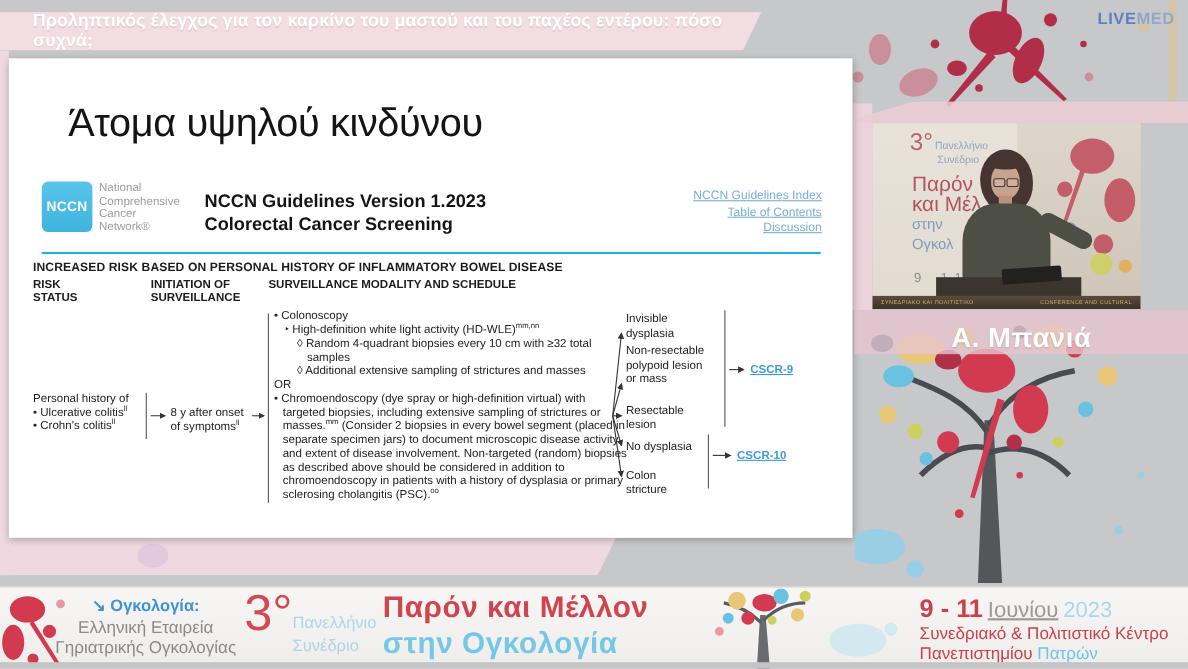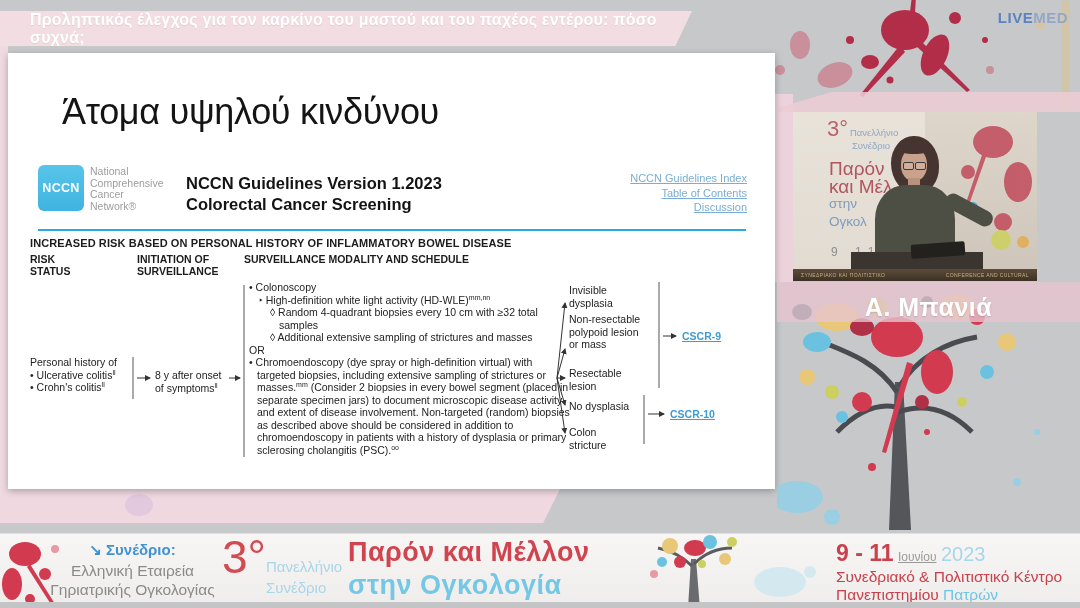--- a/index.html
+++ b/index.html
@@ -99,21 +99,21 @@
           background:linear-gradient(#f8f6f4,#efedeb);border-top:1px solid #e3e0dd;}
   .ft-org{left:40px;top:7px;width:185px;text-align:center;}
   .ft-org-label{color:#3f93d4;font-weight:bold;font-size:15px;}
   .ft-org-name{color:#8a8a8a;font-size:15.5px;line-height:18.5px;margin-top:3px;}
   .ft-num{left:222px;top:0px;font-size:46px;color:#d24a52;line-height:46px;}
   .ft-sub{left:266px;top:22px;font-size:15px;color:#a9d6e8;line-height:21px;}
   .ft-title1{left:348px;top:3px;font-size:27px;font-weight:bold;color:#d0444f;letter-spacing:.5px;}
   .ft-title2{left:348px;top:36px;font-size:27px;font-weight:bold;color:#74c8e6;letter-spacing:.5px;}
   .ft-dates{left:836px;top:6px;}
   .ft-d-red{font-size:23px;font-weight:bold;color:#c9414d;}
-  .ft-d-month{font-size:12px;color:#9a9a9a;text-decoration:underline;}
+  .ft-d-month{font-size:20px;color:#9a9a9a;text-decoration:underline;}
   .ft-d-year{font-size:20px;color:#a7d7ea;}
   .ft-venue1{left:836px;top:34px;font-size:15.5px;color:#c9414d;}
   .ft-venue2{left:836px;top:52px;font-size:15.5px;}
   .ft-v-red{color:#c9414d;}
   .ft-v-blue{color:#6ec6e4;}
   .bottom-strip{left:0;top:602px;width:1080px;height:6px;background:#c4c4c6;}
 </style>
 </head>
 <body>
 
@@ -348,21 +348,21 @@
         <ellipse cx="25" cy="20" rx="16" ry="12"></ellipse>
           <ellipse cx="12" cy="50" rx="10" ry="16"></ellipse>
         <circle cx="45" cy="40" r="6"></circle>
           <circle cx="30" cy="65" r="5"></circle>
         <path d="M30 30 L55 70 l-3 2 L27 33 Z"></path>
       </g>
       <circle cx="55" cy="15" r="4" fill="#e89aa4"></circle>
     </svg>
 
     <div class="abs ft-org">
-      <div class="ft-org-label"><span>↘</span> <span>Συνέδριο:</span></div>
+      <div class="ft-org-label"><span>↘</span> <span>Ογκολογία:</span></div>
       <div class="ft-org-name">
         <div>Ελληνική Εταιρεία</div>
         <div>Γηριατρικής Ογκολογίας</div>
       </div>
     </div>
 
     <div class="abs ft-num">3°</div>
     <div class="abs ft-sub">
       <div>Πανελλήνιο</div>
       <div>Συνέδριο</div>

